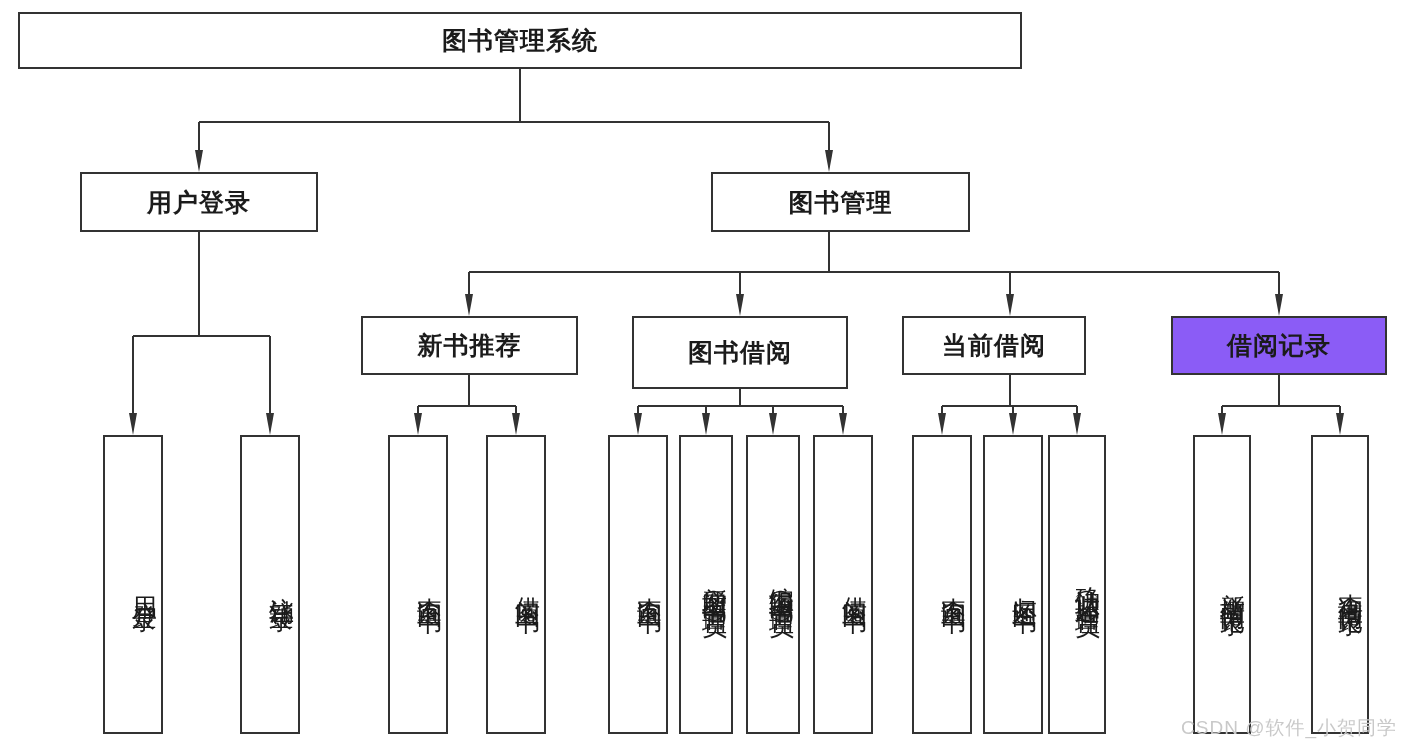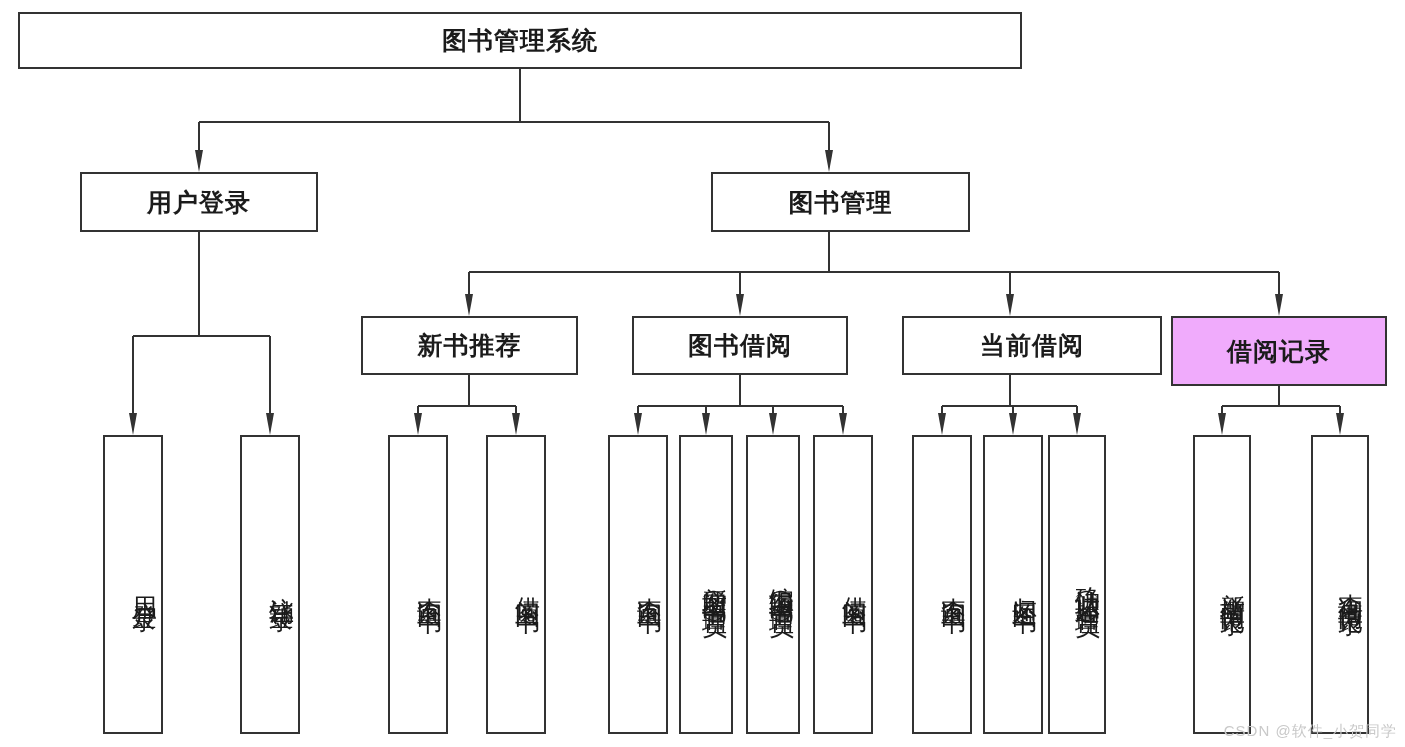--- a/index.html
+++ b/index.html
@@ -56,21 +56,21 @@
   .node .node-label {
     display: block;
   }
   .node.vertical .node-label {
     max-height: 100%;
   }
   #watermark {
     position: absolute;
     right: 8px;
     bottom: 6px;
-    font-size: 15px;
+    font-size: 19px;
     color: #c9c9c9;
     letter-spacing: 1px;
     z-index: 5;
     white-space: nowrap;
     font-family: "Liberation Sans", "DejaVu Sans", sans-serif;
   }
 </style>
 </head>
 <body>
 
@@ -137,27 +137,27 @@
       </div>
       <div class="node horizontal" style="left: 80px; top: 172px; width: 238px; height: 60px; border-color: rgb(51, 51, 51); background: rgb(255, 255, 255); color: rgb(27, 27, 27);">
         <span class="node-label">用户登录</span>
       </div>
       <div class="node horizontal" style="left: 711px; top: 172px; width: 259px; height: 60px; border-color: rgb(51, 51, 51); background: rgb(255, 255, 255); color: rgb(27, 27, 27);">
         <span class="node-label">图书管理</span>
       </div>
       <div class="node horizontal" style="left: 361px; top: 316px; width: 217px; height: 59px; border-color: rgb(51, 51, 51); background: rgb(255, 255, 255); color: rgb(27, 27, 27);">
         <span class="node-label">新书推荐</span>
       </div>
-      <div class="node horizontal" style="left: 632px; top: 316px; width: 216px; height: 59px; border-color: rgb(51, 51, 51); background: rgb(255, 255, 255); color: rgb(27, 27, 27);">
+      <div class="node horizontal" style="left: 632px; top: 316px; width: 216px; height: 73px; border-color: rgb(51, 51, 51); background: rgb(255, 255, 255); color: rgb(27, 27, 27);">
         <span class="node-label">图书借阅</span>
       </div>
-      <div class="node horizontal" style="left: 902px; top: 316px; width: 260px; height: 59px; border-color: rgb(51, 51, 51); background: rgb(255, 255, 255); color: rgb(27, 27, 27);">
+      <div class="node horizontal" style="left: 902px; top: 316px; width: 184px; height: 59px; border-color: rgb(51, 51, 51); background: rgb(255, 255, 255); color: rgb(27, 27, 27);">
         <span class="node-label">当前借阅</span>
       </div>
-      <div class="node horizontal" style="left: 1171px; top: 316px; width: 216px; height: 70px; border-color: rgb(51, 51, 51); background: #f0abfc; color: rgb(27, 27, 27);">
+      <div class="node horizontal" style="left: 1171px; top: 316px; width: 216px; height: 59px; border-color: rgb(51, 51, 51); background: #8b5cf6; color: rgb(27, 27, 27);">
         <span class="node-label">借阅记录</span>
       </div>
       <div class="node vertical" style="left: 103px; top: 435px; width: 60px; height: 299px; border-color: rgb(51, 51, 51); background: rgb(255, 255, 255); color: rgb(27, 27, 27);">
         <span class="node-label">用户登录</span>
       </div>
       <div class="node vertical" style="left: 240px; top: 435px; width: 60px; height: 299px; border-color: rgb(51, 51, 51); background: rgb(255, 255, 255); color: rgb(27, 27, 27);">
         <span class="node-label">注销登录</span>
       </div>
       <div class="node vertical" style="left: 388px; top: 435px; width: 60px; height: 299px; border-color: rgb(51, 51, 51); background: rgb(255, 255, 255); color: rgb(27, 27, 27);">
         <span class="node-label">查询图书</span>

